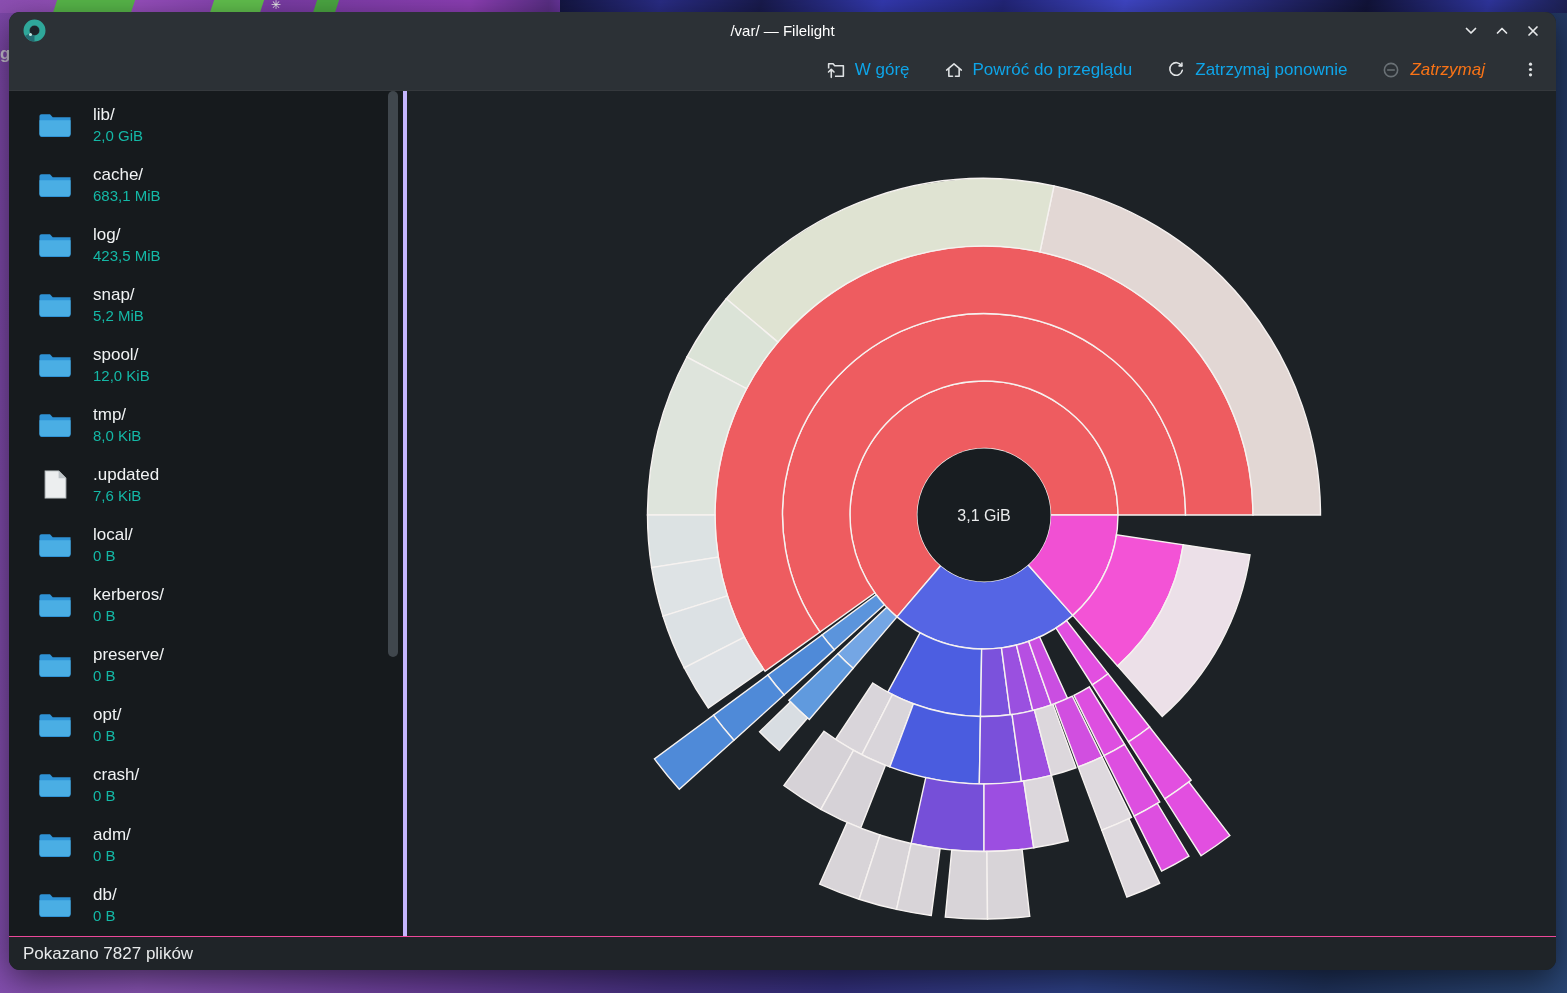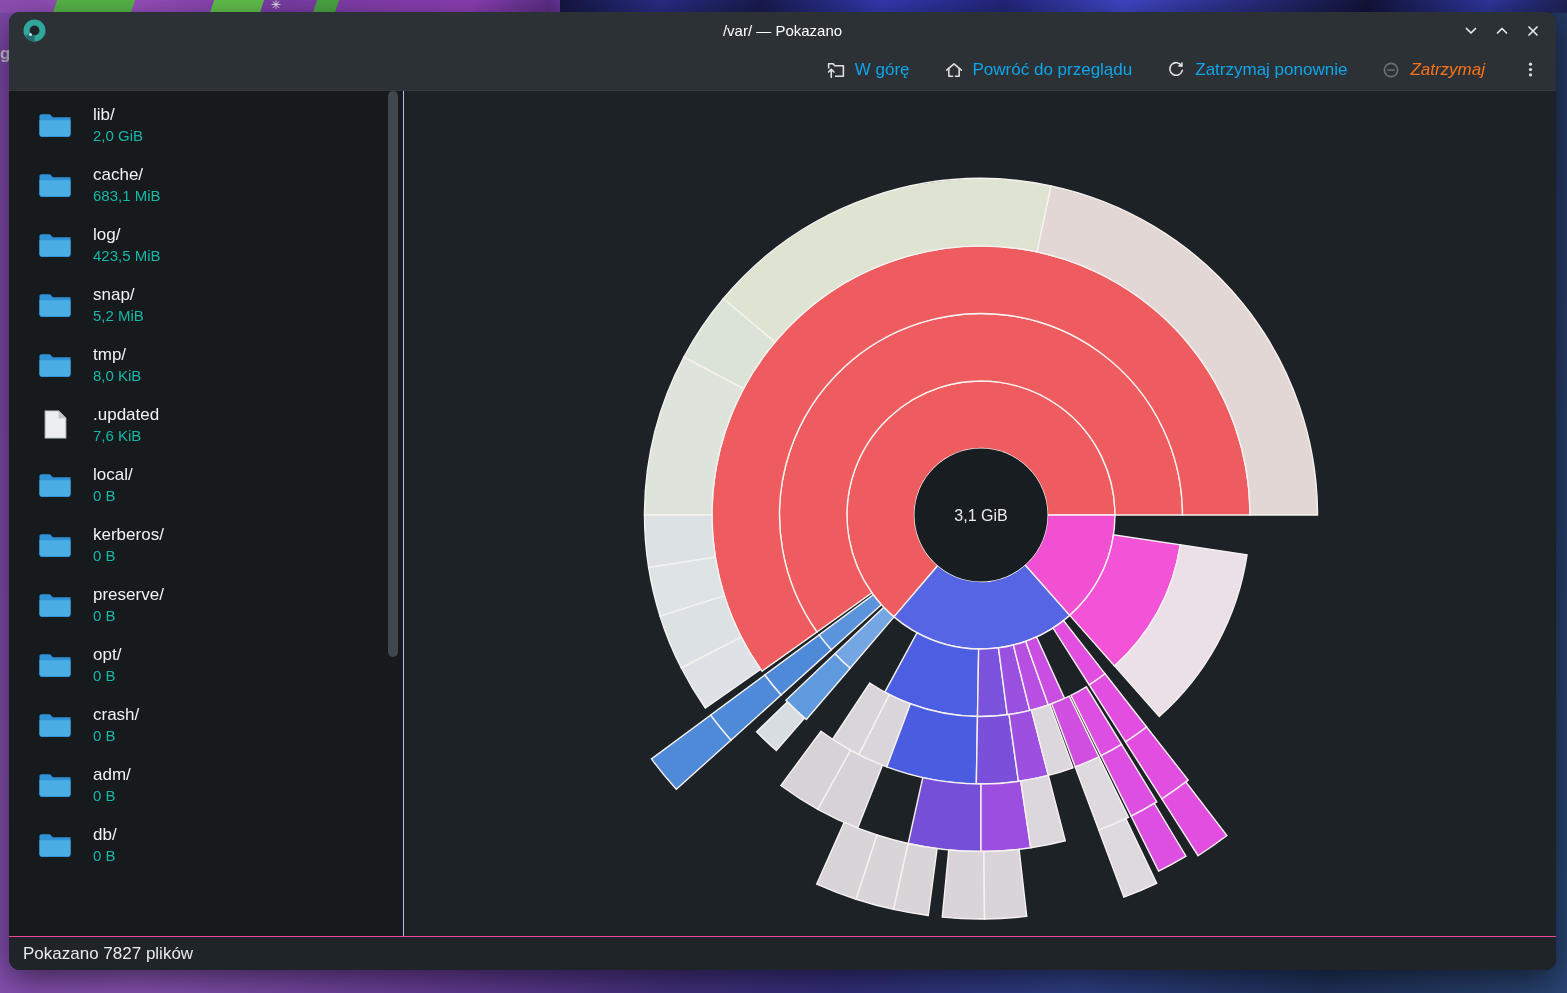--- a/index.html
+++ b/index.html
@@ -20,21 +20,21 @@
   .app-icon{position:absolute;left:14px;top:7px;width:23px;height:23px;}
   .win-title{font-size:15px;color:#ffffff;}
   .win-controls{position:absolute;right:16px;top:0;bottom:0;display:flex;align-items:center;gap:17px;}
   .win-btn{width:14px;height:14px;display:flex;align-items:center;justify-content:center;cursor:default;}
   .toolbar{height:41px;flex:none;background:#2c3136;border-bottom:1px solid #35393d;
     display:flex;align-items:center;justify-content:flex-end;gap:34px;padding-right:16px;}
   .tb-btn{display:flex;align-items:center;gap:9px;font-size:17px;color:#0ea5e9;}
   .tb-btn.disabled{color:#f97316;font-style:italic;}
   .tb-overflow{margin-left:2px;display:flex;align-items:center;}
   .content{flex:1;display:flex;min-height:0;}
-  .sidebar{width:394px;flex:none;background:#161a1d;border-right:1px solid #c4b5fd;position:relative;padding-top:3px;}
+  .sidebar{width:394px;flex:none;background:#161a1d;border-right:4px solid #c4b5fd;position:relative;padding-top:3px;}
   .item{height:60px;display:flex;align-items:center;padding-left:26px;gap:18px;}
   .item .ic{width:40px;flex:none;display:flex;justify-content:center;}
   .item .txt{display:flex;flex-direction:column;gap:2px;}
   .item .name{font-size:17px;color:#f1f3f4;}
   .item .size{font-size:15px;color:#14b8a6;}
   .scroll-thumb{position:absolute;right:5px;top:0px;width:10px;height:566px;border-radius:5px;background:#40474d;}
   .chart-pane{flex:1;position:relative;background:#1d2226;}
   .chart-pane svg{position:absolute;left:0;top:0;}
   .statusbar{height:33px;flex:none;background:#1f2428;border-top:1px solid #ec4899;
     display:flex;align-items:center;padding-left:14px;font-size:17px;color:#e8eaeb;}
@@ -52,21 +52,21 @@
 
 <div class="window">
 
   <div class="titlebar">
     <svg class="app-icon" viewBox="0 0 23 23">
       <circle cx="11.5" cy="11.5" r="8" fill="none" stroke="#2fa79a" stroke-width="6"></circle>
       <path d="M4.6,15.5 A8,8 0 0 0 11.5,19.5" fill="none" stroke="#256d74" stroke-width="6"></path>
       <circle cx="11.5" cy="11.5" r="4.4" fill="#1b2328"></circle>
       <circle cx="7.5" cy="15.5" r="1.5" fill="#bfe8e2"></circle>
     </svg>
-    <span class="win-title">/var/ — Pokazano</span>
+    <span class="win-title">/var/ — Filelight</span>
     <div class="win-controls">
       <span class="win-btn">
         <svg width="14" height="14" viewBox="0 0 14 14">
             <polyline points="2.5,4.5 7,9 11.5,4.5" fill="none" stroke="#e6e8ea" stroke-width="1.7" stroke-linecap="round" stroke-linejoin="round"></polyline>
           </svg>
       </span>
       <span class="win-btn">
         <svg width="14" height="14" viewBox="0 0 14 14">
             <polyline points="2.5,9 7,4.5 11.5,9" fill="none" stroke="#e6e8ea" stroke-width="1.7" stroke-linecap="round" stroke-linejoin="round"></polyline>
           </svg>
@@ -159,20 +159,32 @@
           <div class="item">
             <span class="ic">
   <svg width="36" height="29" viewBox="0 0 34 28">
     <path d="M2 6 C2 4.9 2.9 4 4 4 h8.2 l2.6 3 H32 v17 c0 1.1 -0.9 2 -2 2 H4 c-1.1 0 -2 -0.9 -2 -2 Z" fill="#2f93d6"></path>
     <path d="M2 10 h30 v13 c0 1.1 -0.9 2 -2 2 H4 c-1.1 0 -2 -0.9 -2 -2 Z" fill="#4aaee4"></path>
   </svg>
 </span>
             <span class="txt">
               <span class="name">snap/</span>
               <span class="size">5,2 MiB</span>
+            </span>
+          </div>
+          <div class="item">
+            <span class="ic">
+  <svg width="36" height="29" viewBox="0 0 34 28">
+    <path d="M2 6 C2 4.9 2.9 4 4 4 h8.2 l2.6 3 H32 v17 c0 1.1 -0.9 2 -2 2 H4 c-1.1 0 -2 -0.9 -2 -2 Z" fill="#2f93d6"></path>
+    <path d="M2 10 h30 v13 c0 1.1 -0.9 2 -2 2 H4 c-1.1 0 -2 -0.9 -2 -2 Z" fill="#4aaee4"></path>
+  </svg>
+</span>
+            <span class="txt">
+              <span class="name">spool/</span>
+              <span class="size">12,0 KiB</span>
             </span>
           </div>
           <div class="item">
             <span class="ic">
   <svg width="36" height="29" viewBox="0 0 34 28">
     <path d="M2 6 C2 4.9 2.9 4 4 4 h8.2 l2.6 3 H32 v17 c0 1.1 -0.9 2 -2 2 H4 c-1.1 0 -2 -0.9 -2 -2 Z" fill="#2f93d6"></path>
     <path d="M2 10 h30 v13 c0 1.1 -0.9 2 -2 2 H4 c-1.1 0 -2 -0.9 -2 -2 Z" fill="#4aaee4"></path>
   </svg>
 </span>
             <span class="txt">

